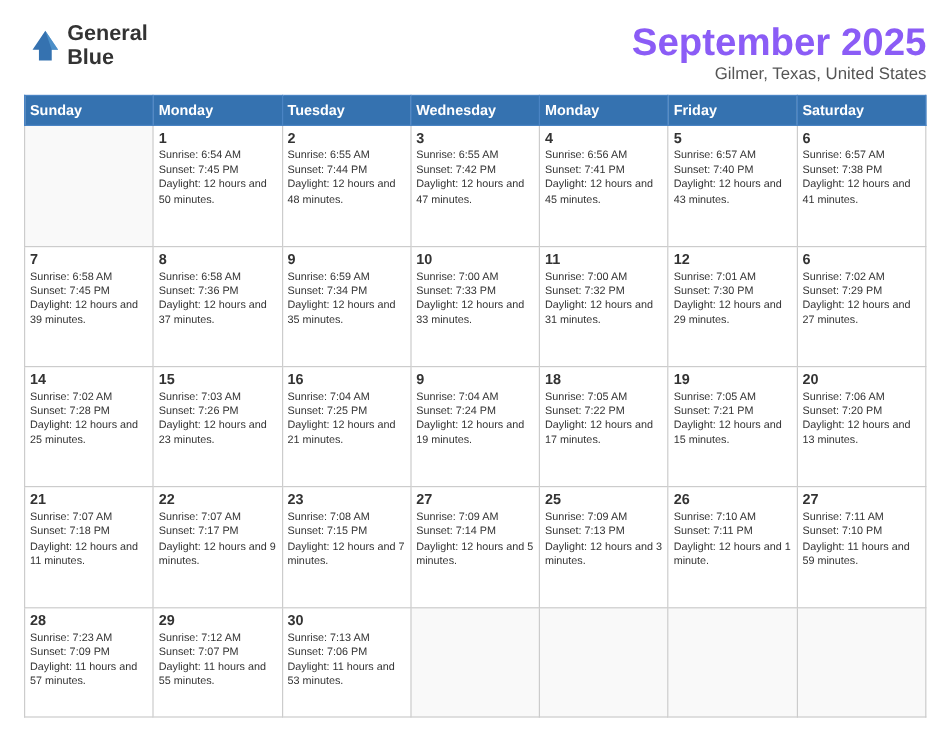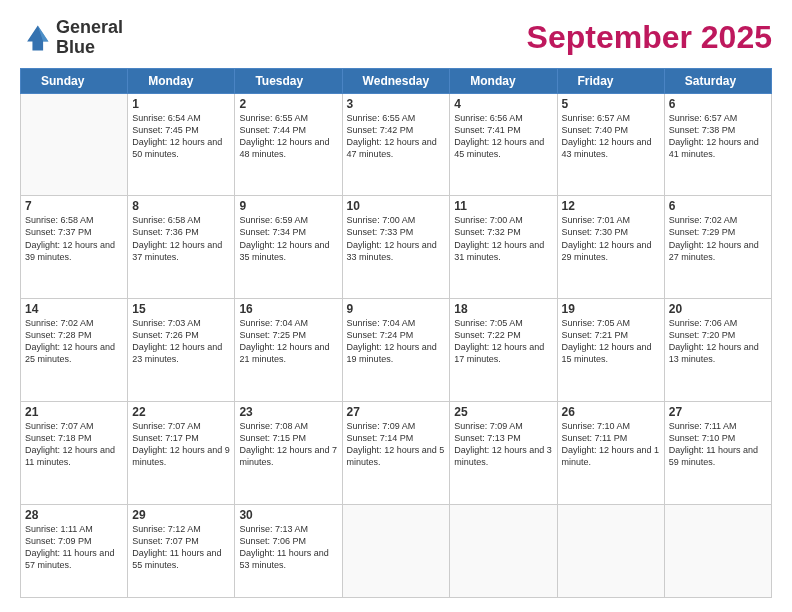--- a/index.html
+++ b/index.html
@@ -13,21 +13,21 @@
     .page {
       width: 792px;
       height: 612px;
       padding: 18px 20px 14px 20px;
       display: flex;
       flex-direction: column;
     }
     .header {
       display: flex;
       justify-content: space-between;
-      align-items: center;
+      align-items: flex-start;
       margin-bottom: 10px;
       gap: 41px;
     }
     .logo {
       display: flex;
       align-items: center;
       gap: 4px;
     }
     .logo-text {
       font-size: 18px;
@@ -41,38 +41,38 @@
     .logo-icon {
       width: 32px;
       height: 32px;
     }
     .title-block {
       text-align: right;
     }
     .month-title {
       font-size: 32px;
       font-weight: bold;
-      color: #be185d;
+      color: #8b5cf6;
       line-height: 1.1;
     }
     .location {
       font-size: 14px;
       color: #555;
     }
     .calendar {
       width: 100%;
       border-collapse: collapse;
       flex: 1;
     }
     .calendar th {
       background: #3572b0;
       color: #fff;
       font-size: 12px;
       font-weight: bold;
-      padding: 5px 20px;
+      padding: 5px 4px;
       text-align: left;
       border: 1px solid #4a84c4;
     }
     .calendar td {
       border: 1px solid #ccc;
       vertical-align: top;
       padding: 3px 4px;
       width: 107px;
       font-size: 9.5px;
       color: #333;
@@ -106,20 +106,21 @@
         <polygon points="20,4 32,22 26,22 26,32 14,32 14,22 8,22" fill="#3572b0"></polygon>
         <polygon points="20,4 32,22 26,22" fill="#5ba3d9" opacity="0.6"></polygon>
       </svg>
       <div class="logo-text">
         <span>General</span>
         <span>Blue</span>
       </div>
     </div>
     <div class="title-block">
       <div class="month-title">September 2025</div>
+      <div class="location">Gilmer, Texas, United States</div>
     </div>
   </div>
 
   <table class="calendar">
     <thead>
       <tr>
         <th>Sunday</th>
         <th>Monday</th>
         <th>Tuesday</th>
         <th>Wednesday</th>
@@ -171,21 +172,21 @@
             <div class="cell-info">Sunrise: 6:57 AM
 Sunset: 7:38 PM
 Daylight: 12 hours
 and 41 minutes.</div>
           </td>
         </tr>
         <tr>
           <td>
             <span class="day-num">7</span>
             <div class="cell-info">Sunrise: 6:58 AM
-Sunset: 7:37 PM
+Sunset: 7:45 PM
 Daylight: 12 hours
 and 39 minutes.</div>
           </td>
           <td>
             <span class="day-num">8</span>
             <div class="cell-info">Sunrise: 6:58 AM
 Sunset: 7:36 PM
 Daylight: 12 hours
 and 37 minutes.</div>
           </td>
@@ -323,21 +324,21 @@
             <span class="day-num">27</span>
             <div class="cell-info">Sunrise: 7:11 AM
 Sunset: 7:10 PM
 Daylight: 11 hours
 and 59 minutes.</div>
           </td>
         </tr>
         <tr>
           <td>
             <span class="day-num">28</span>
-            <div class="cell-info">Sunrise: 1:11 AM
+            <div class="cell-info">Sunrise: 7:23 AM
 Sunset: 7:09 PM
 Daylight: 11 hours
 and 57 minutes.</div>
           </td>
           <td>
             <span class="day-num">29</span>
             <div class="cell-info">Sunrise: 7:12 AM
 Sunset: 7:07 PM
 Daylight: 11 hours
 and 55 minutes.</div>

